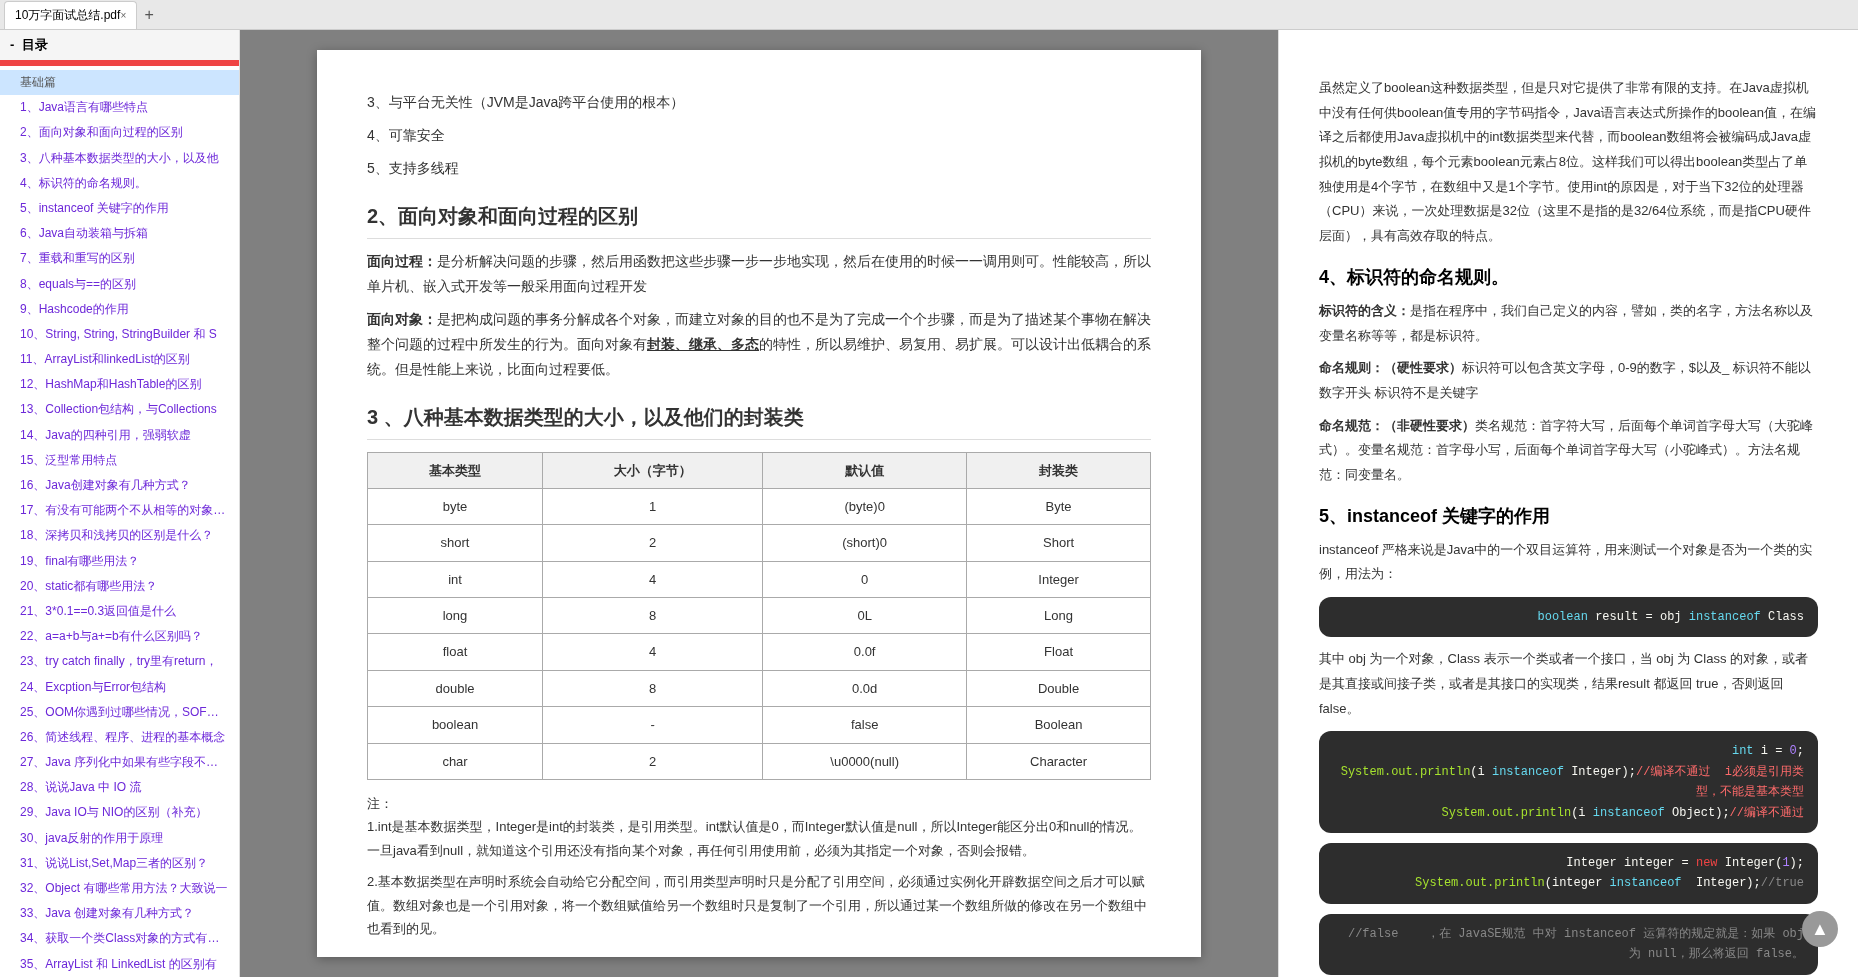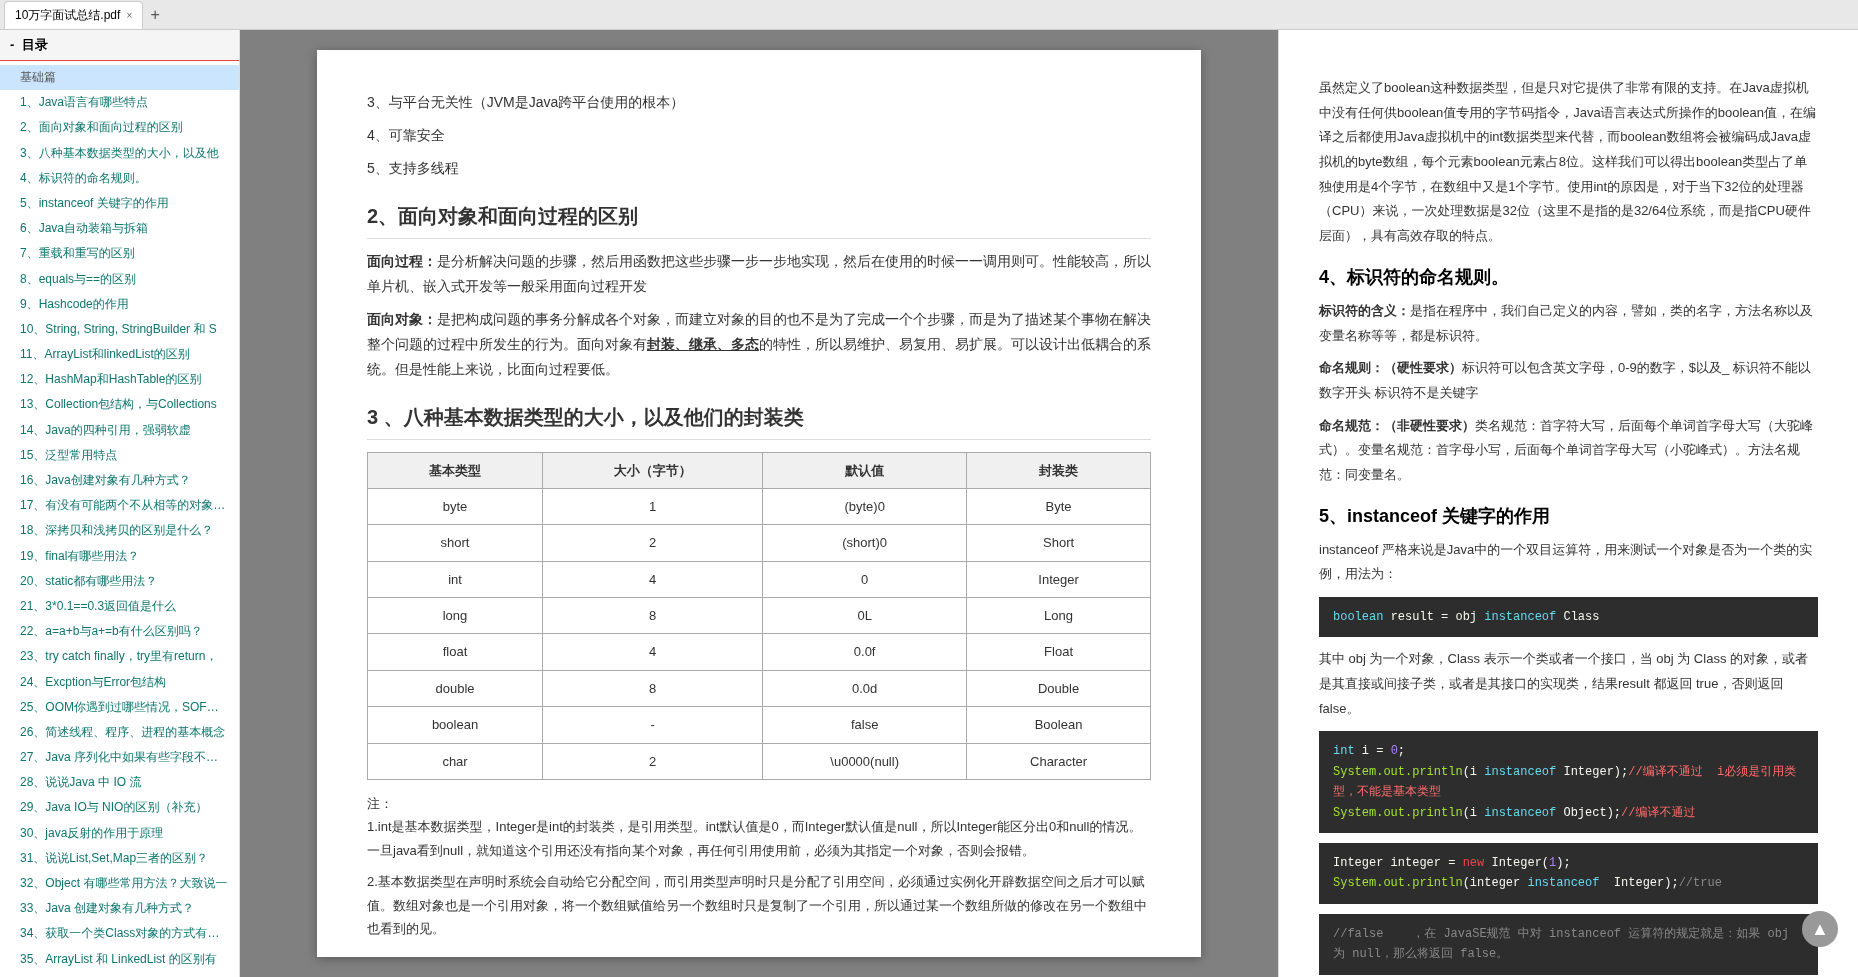--- a/index.html
+++ b/index.html
@@ -8,43 +8,43 @@
     
     .tab-bar {
       display: flex; align-items: center;
       background: #e8e8e8; border-bottom: 1px solid #ccc;
       height: 30px; padding: 0 4px;
     }
     .tab {
       display: flex; align-items: center;
       background: white; border: 1px solid #ccc; border-bottom: none;
       padding: 4px 10px; font-size: 12px; height: 28px;
-      border-radius: 4px 4px 0 0; cursor: pointer; gap: 6px;
+      border-radius: 4px 4px 0 0; cursor: pointer; gap: 0;
     }
     .tab-close { font-size: 10px; cursor: pointer; color: #666; }
     .new-tab { width: 24px; height: 24px; display: flex; align-items: center; justify-content: center; cursor: pointer; font-size: 16px; color: #555; }
 
     
     .main-layout {
       display: flex; height: calc(977px - 30px);
     }
 
     
     .sidebar {
       width: 240px; background: white; border-right: 1px solid #ddd;
       display: flex; flex-direction: column; flex-shrink: 0;
     }
     .sidebar-title {
-      padding: 6px 10px; font-size: 13px; font-weight: bold; border-bottom: 1px solid #ef4444; background: #f5f5f5;
+      padding: 6px 10px; font-size: 13px; font-weight: bold; border-bottom: 6px solid #ef4444; background: #f5f5f5;
     }
     .sidebar-list {
       flex: 1; overflow-y: auto; padding: 4px 0;
     }
     .sidebar-item {
-      padding: 3px 10px 3px 20px; font-size: 12px; color: #0f766e; cursor: pointer; line-height: 1.6;
+      padding: 3px 10px 3px 20px; font-size: 12px; color: #6d28d9; cursor: pointer; line-height: 1.6;
       white-space: nowrap; overflow: hidden; text-overflow: ellipsis;
     }
     .sidebar-item.active { background: #cce5ff; color: #0d47a1; }
     .sidebar-item.category { padding-left: 20px; font-weight: normal; color: #555; }
     .pdf-page {
       background: white; width: 884px; min-height: 900px; padding: 40px 50px;
       box-shadow: 0 2px 10px rgba(0,0,0,0.3); position: relative;
     }
 
     
@@ -64,21 +64,21 @@
     .right-panel {
       width: 580px; background: white; border-left: 1px solid #ddd; overflow-y: auto;
       padding: 46px 40px; flex-shrink: 0;
     }
     .right-section-heading { font-size: 18px; font-weight: bold; margin: 16px 0 10px; }
     .right-text { font-size: 13px; line-height: 1.9; color: #333; margin-bottom: 8px; }
     .right-code-block {
       background: #2d2d2d; color: #f8f8f2;
       padding: 10px 14px; margin: 10px 0;
       font-family: 'Courier New', monospace; font-size: 12px;
-      border-radius: 0; line-height: 1.7;
+      border-radius: 12px; line-height: 1.7; text-align: right;
     }
 
     
     .scroll-top {
       position: fixed; bottom: 30px; right: 20px;
       width: 36px; height: 36px; border-radius: 50%;
       background: #999; color: white; border: none;
       font-size: 18px; cursor: pointer; display: flex; align-items: center; justify-content: center;
     }
 

